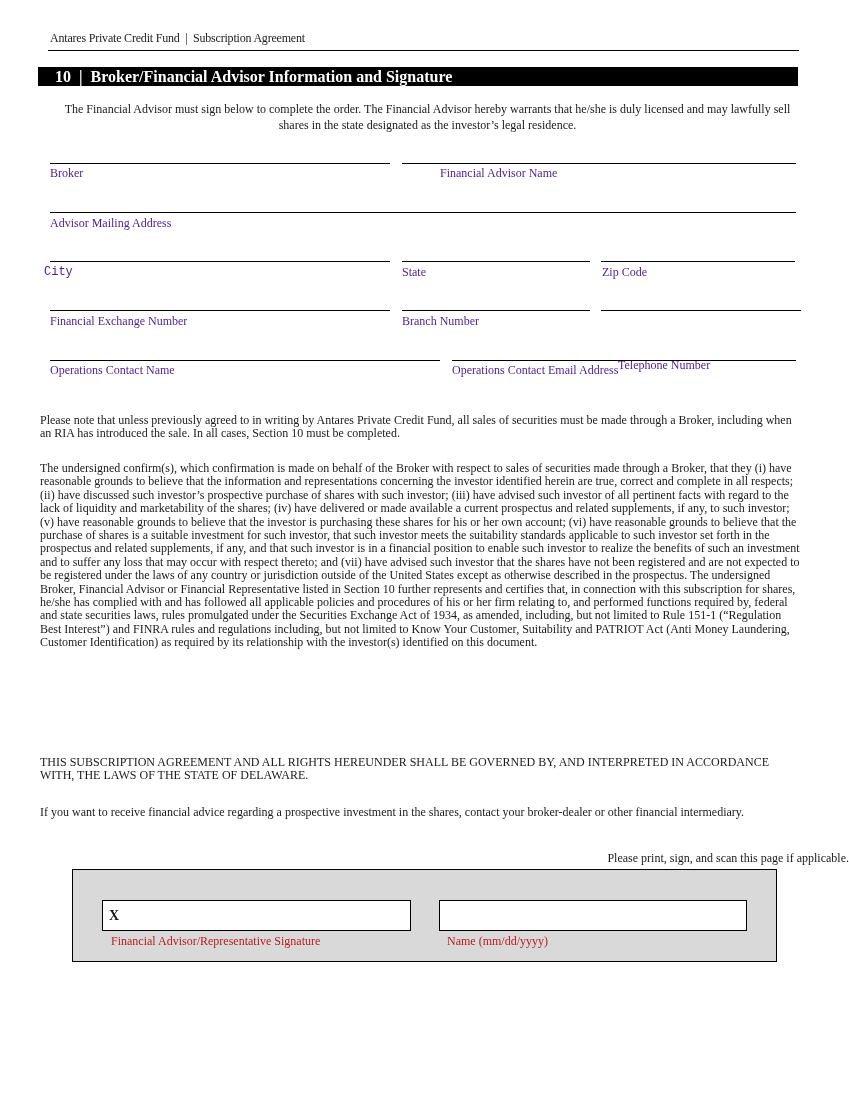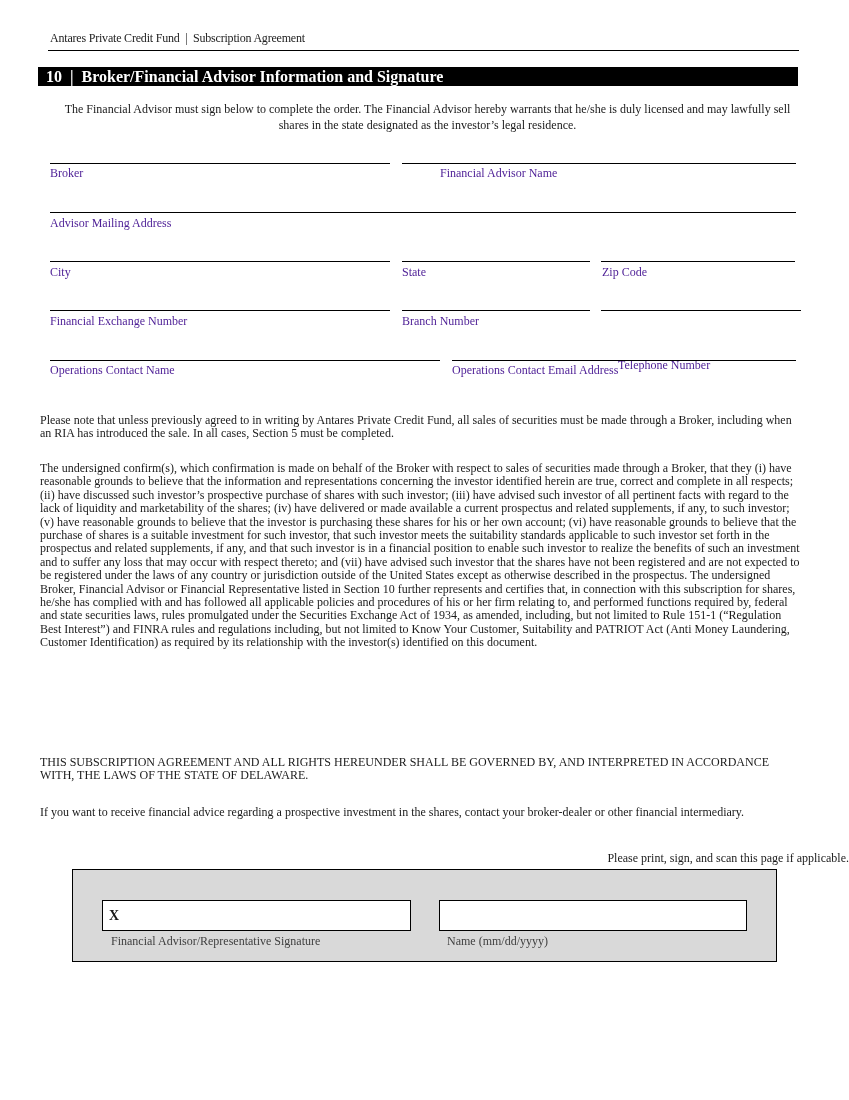--- a/index.html
+++ b/index.html
@@ -10,21 +10,21 @@
   }
   .abs { position: absolute; }
   .page-header {
     left: 50px; top: 31px; font-size: 12px; letter-spacing: -0.2px;
     font-family: "Liberation Serif", serif; color: #222;
   }
   .header-rule { left: 48px; top: 50px; width: 751px; height: 1px; background: #000; }
   .section-bar {
     left: 38px; top: 67px; width: 760px; height: 19px; background: #000; color: #fff;
     font-family: "Liberation Serif", serif; font-weight: bold; font-size: 16px;
-    line-height: 19px; padding-left: 8px; box-sizing: border-box; white-space: pre;
+    line-height: 19px; padding-left: 17px; box-sizing: border-box; white-space: pre;
   }
   .intro {
     left: 50px; top: 101px; width: 755px; font-size: 12px; line-height: 16px;
     font-family: "Liberation Serif", serif;
     text-align: center;
   }
   .field-line { height: 1px; background: #000; }
   .field-label {
     font-size: 12px; font-family: "Liberation Serif", serif; color: #4c1d95; white-space: nowrap;
   }
@@ -40,60 +40,60 @@
     left: 72px; top: 869px; width: 705px; height: 93px; background: #d9d9d9;
     border: 1px solid #000; box-sizing: border-box;
   }
   .input-box {
     background: #fff; border: 1px solid #000; box-sizing: border-box; height: 31px;
   }
   .sig-x {
     font-weight: bold; font-size: 14px; font-family: "Liberation Serif", serif;
     padding: 8px 0 0 6px; line-height: 14px;
   }
-  .box-label { font-size: 12px; font-family: "Liberation Serif", serif; color: #404040; white-space: nowrap; }
+  .box-label { font-size: 12px; font-family: "Liberation Serif", serif; color: #b91c1c; white-space: nowrap; }
 </style>
 </head>
 <body>
 
 <div class="abs page-header" style="white-space:pre;">Antares Private Credit Fund  |  Subscription Agreement</div>
 <div class="abs header-rule"></div>
 
 <div class="abs section-bar">10  |  Broker/Financial Advisor Information and Signature</div>
 
 <div class="abs intro">The Financial Advisor must sign below to complete the order. The Financial Advisor hereby warrants that he/she is duly licensed and may lawfully sell shares in the state designated as the investor’s legal residence.</div>
 
 <div class="abs field-line" style="left:50px; top:163px; width:340px;"></div>
 <div class="abs field-label" style="left:50px; top:166px;">Broker</div>
 <div class="abs field-line" style="left:402px; top:163px; width:394px;"></div>
 <div class="abs field-label" style="left:440px; top:166px;">Financial Advisor Name</div>
 
 <div class="abs field-line" style="left:50px; top:212px; width:746px;"></div>
 <div class="abs field-label" style="left:50px; top:216px;">Advisor Mailing Address</div>
 
 <div class="abs field-line" style="left:50px; top:261px; width:340px;"></div>
-<div class="abs field-label" style="left:50px; top:265px;">City</div>
+<div class="abs field-label" style="left:44px; top:265px;font-family:Liberation Mono, monospace;">City</div>
 <div class="abs field-line" style="left:402px; top:261px; width:188px;"></div>
 <div class="abs field-label" style="left:402px; top:265px;">State</div>
 <div class="abs field-line" style="left:601px; top:261px; width:194px;"></div>
 <div class="abs field-label" style="left:602px; top:265px;">Zip Code</div>
 
 <div class="abs field-line" style="left:50px; top:310px; width:340px;"></div>
 <div class="abs field-label" style="left:50px; top:314px;">Financial Exchange Number</div>
 <div class="abs field-line" style="left:402px; top:310px; width:188px;"></div>
 <div class="abs field-label" style="left:402px; top:314px;">Branch Number</div>
 <div class="abs field-line" style="left:601px; top:310px; width:200px;"></div>
 <div class="abs field-label" style="left:618px; top:314px;margin-top:44px;">Telephone Number</div>
 
 <div class="abs field-line" style="left:50px; top:360px; width:390px;"></div>
 <div class="abs field-label" style="left:50px; top:363px;">Operations Contact Name</div>
 <div class="abs field-line" style="left:452px; top:360px; width:344px;"></div>
 <div class="abs field-label" style="left:452px; top:363px;">Operations Contact Email Address</div>
 
-<div class="abs para" style="top:414px;">Please note that unless previously agreed to in writing by Antares Private Credit Fund, all sales of securities must be made through a Broker, including when an RIA has introduced the sale. In all cases, Section 5 must be completed.</div>
+<div class="abs para" style="top:414px;">Please note that unless previously agreed to in writing by Antares Private Credit Fund, all sales of securities must be made through a Broker, including when an RIA has introduced the sale. In all cases, Section 10 must be completed.</div>
 <div class="abs para" style="top:462px;">The undersigned confirm(s), which confirmation is made on behalf of the Broker with respect to sales of securities made through a Broker, that they (i) have reasonable grounds to believe that the information and representations concerning the investor identified herein are true, correct and complete in all respects; (ii) have discussed such investor’s prospective purchase of shares with such investor; (iii) have advised such investor of all pertinent facts with regard to the lack of liquidity and marketability of the shares; (iv) have delivered or made available a current prospectus and related supplements, if any, to such investor; (v) have reasonable grounds to believe that the investor is purchasing these shares for his or her own account; (vi) have reasonable grounds to believe that the purchase of shares is a suitable investment for such investor, that such investor meets the suitability standards applicable to such investor set forth in the prospectus and related supplements, if any, and that such investor is in a financial position to enable such investor to realize the benefits of such an investment and to suffer any loss that may occur with respect thereto; and (vii) have advised such investor that the shares have not been registered and are not expected to be registered under the laws of any country or jurisdiction outside of the United States except as otherwise described in the prospectus. The undersigned Broker, Financial Advisor or Financial Representative listed in Section 10 further represents and certifies that, in connection with this subscription for shares, he/she has complied with and has followed all applicable policies and procedures of his or her firm relating to, and performed functions required by, federal and state securities laws, rules promulgated under the Securities Exchange Act of 1934, as amended, including, but not limited to Rule 151-1 (“Regulation Best Interest”) and FINRA rules and regulations including, but not limited to Know Your Customer, Suitability and PATRIOT Act (Anti Money Laundering, Customer Identification) as required by its relationship with the investor(s) identified on this document.</div>
 <div class="abs para" style="top:756px;">THIS SUBSCRIPTION AGREEMENT AND ALL RIGHTS HEREUNDER SHALL BE GOVERNED BY, AND INTERPRETED IN ACCORDANCE WITH, THE LAWS OF THE STATE OF DELAWARE.</div>
 <div class="abs para" style="top:806px;">If you want to receive financial advice regarding a prospective investment in the shares, contact your broker-dealer or other financial intermediary.</div>
 
 <div class="abs print-note">Please print, sign, and scan this page if applicable.</div>
 <div class="abs sig-box">
   <div class="abs input-box" style="left:29px; top:30px; width:309px;">
     <div class="sig-x">X</div>
   </div>
   <div class="abs box-label" style="left:38px; top:64px;">Financial Advisor/Representative Signature</div>

